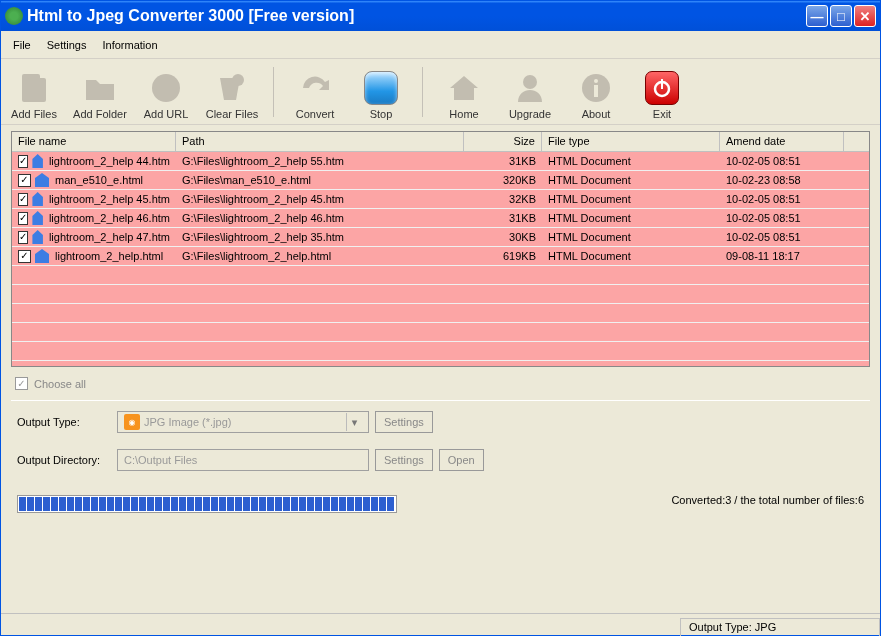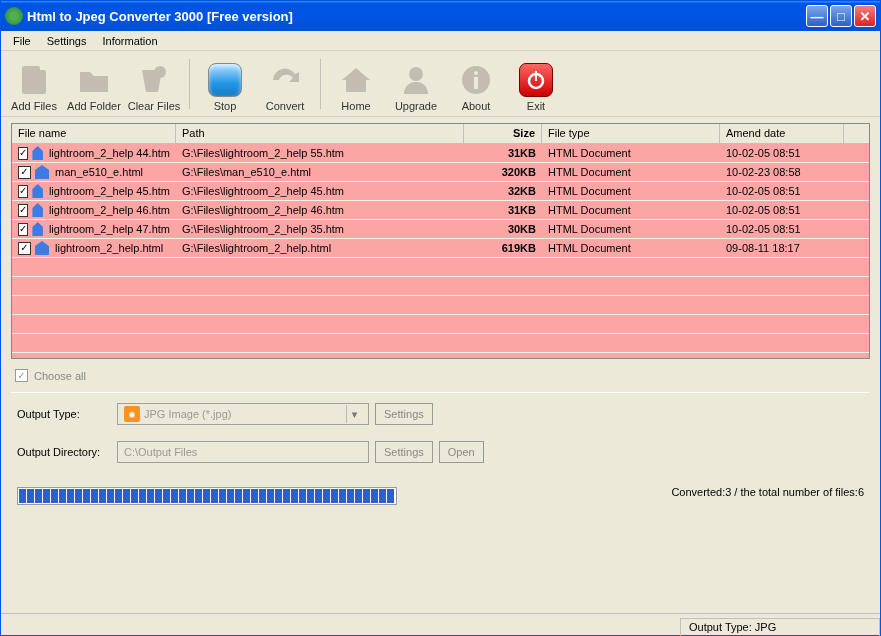--- a/index.html
+++ b/index.html
@@ -30,59 +30,59 @@
 .titlebar .app-icon {
   width: 18px;
   height: 18px;
   margin-right: 4px;
   background: radial-gradient(circle, #4caf50 30%, #2e7d32 100%);
   border-radius: 50%;
   position: relative;
 }
 .titlebar .title {
   font-weight: bold;
-  font-size: 13px;
+  font-size: 16px;
   flex: 1;
 }
 .winbtn {
   width: 22px;
   height: 22px;
   border: 1px solid #fff;
   border-radius: 3px;
   margin-left: 2px;
   background: linear-gradient(to bottom, #7ba7e8, #2c5fd0);
   display: flex;
   align-items: center;
   justify-content: center;
   color: white;
   font-weight: bold;
   font-size: 13px;
   cursor: pointer;
 }
 .winbtn.close { background: linear-gradient(to bottom, #f08080, #d22); }
 .menubar {
-  height: 20px;
+  height: 28px;
   background: #ece9d8;
   display: flex;
   align-items: center;
   padding: 0 4px;
   border-bottom: 1px solid #d4d0c7;
 }
 .menu-item {
   padding: 2px 8px;
   cursor: pointer;
 }
 .toolbar {
   height: 66px;
   background: #ece9d8;
   display: flex;
   align-items: center;
   padding: 2px 4px;
   border-bottom: 1px solid #d4d0c7;
-  gap: 2px;
+  gap: 8px;
 }
 .tbtn {
   width: 58px;
   height: 60px;
   display: flex;
   flex-direction: column;
   align-items: center;
   justify-content: flex-end;
   padding-bottom: 2px;
   cursor: pointer;
@@ -177,21 +177,21 @@
 }
 .fileicon {
   width:14px;height:14px;
   display:inline-block;
   background:#3d7de3;
   clip-path: polygon(50% 0, 100% 35%, 100% 100%, 0 100%, 0 35%);
   margin-right:2px;
 }
 .col-name { width: 164px; }
 .col-path { width: 288px; }
-.col-size { width: 78px; text-align: right; font-weight: bold; }
+.col-size { width: 78px; text-align: right; }
 .col-type { width: 178px; }
 .col-date { width: 124px; }
 .chooseall {
   display:flex;align-items:center;gap:6px;
   color:#888;
   padding: 2px 4px;
 }
 .output-panel {
   border-top: 1px solid #fff;
   padding: 10px 6px 4px 6px;
@@ -299,40 +299,48 @@
       <div class="ticon">
           <svg width="36" height="36">
             <path class="gray-icon" d="M4 10h10l4 4h14v16H4z"></path>
           </svg>
         </div>
       <div class="tlabel">Add Folder</div>
     </div>
     <div class="tbtn">
       <div class="ticon">
           <svg width="36" height="36">
+            <circle class="gray-icon" cx="18" cy="18" r="14"></circle>
+          </svg>
+        </div>
+      <div class="tlabel">Add URL</div>
+    </div>
+    <div class="tbtn">
+      <div class="ticon">
+          <svg width="36" height="36">
             <path class="gray-icon" d="M6 8h20l-4 22H10z"></path>
             <circle class="gray-icon" cx="24" cy="10" r="6"></circle>
           </svg>
         </div>
       <div class="tlabel">Clear Files</div>
     </div>
     <div class="tsep"></div>
     <div class="tbtn">
       <div class="ticon">
+          <svg width="36" height="36">
+            <path class="gray-icon" d="M6 18a12 12 0 0 1 22-6l4-2v10h-10l4-4a8 8 0 0 0-14 2z"></path>
+          </svg>
+        </div>
+      <div class="tlabel">Convert</div>
+    </div>
+    <div class="tbtn">
+      <div class="ticon">
           <div class="stop-glossy"></div>
         </div>
       <div class="tlabel">Stop</div>
-    </div>
-    <div class="tbtn">
-      <div class="ticon">
-          <svg width="36" height="36">
-            <path class="gray-icon" d="M6 18a12 12 0 0 1 22-6l4-2v10h-10l4-4a8 8 0 0 0-14 2z"></path>
-          </svg>
-        </div>
-      <div class="tlabel">Convert</div>
     </div>
     <div class="tsep"></div>
     <div class="tbtn">
       <div class="ticon">
           <svg width="36" height="36">
             <path class="gray-icon" d="M18 6L4 18h4v12h20V18h4z"></path>
           </svg>
         </div>
       <div class="tlabel">Home</div>
     </div>

